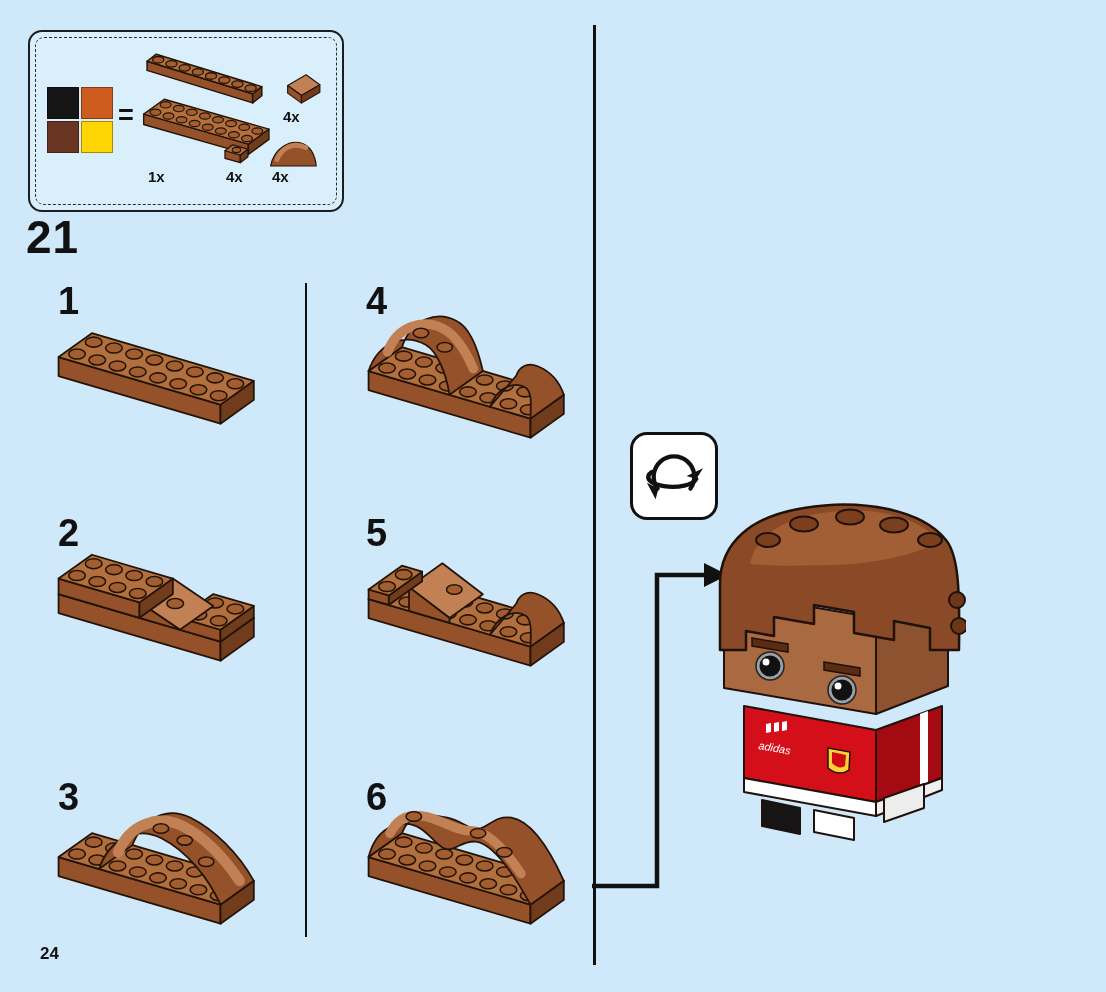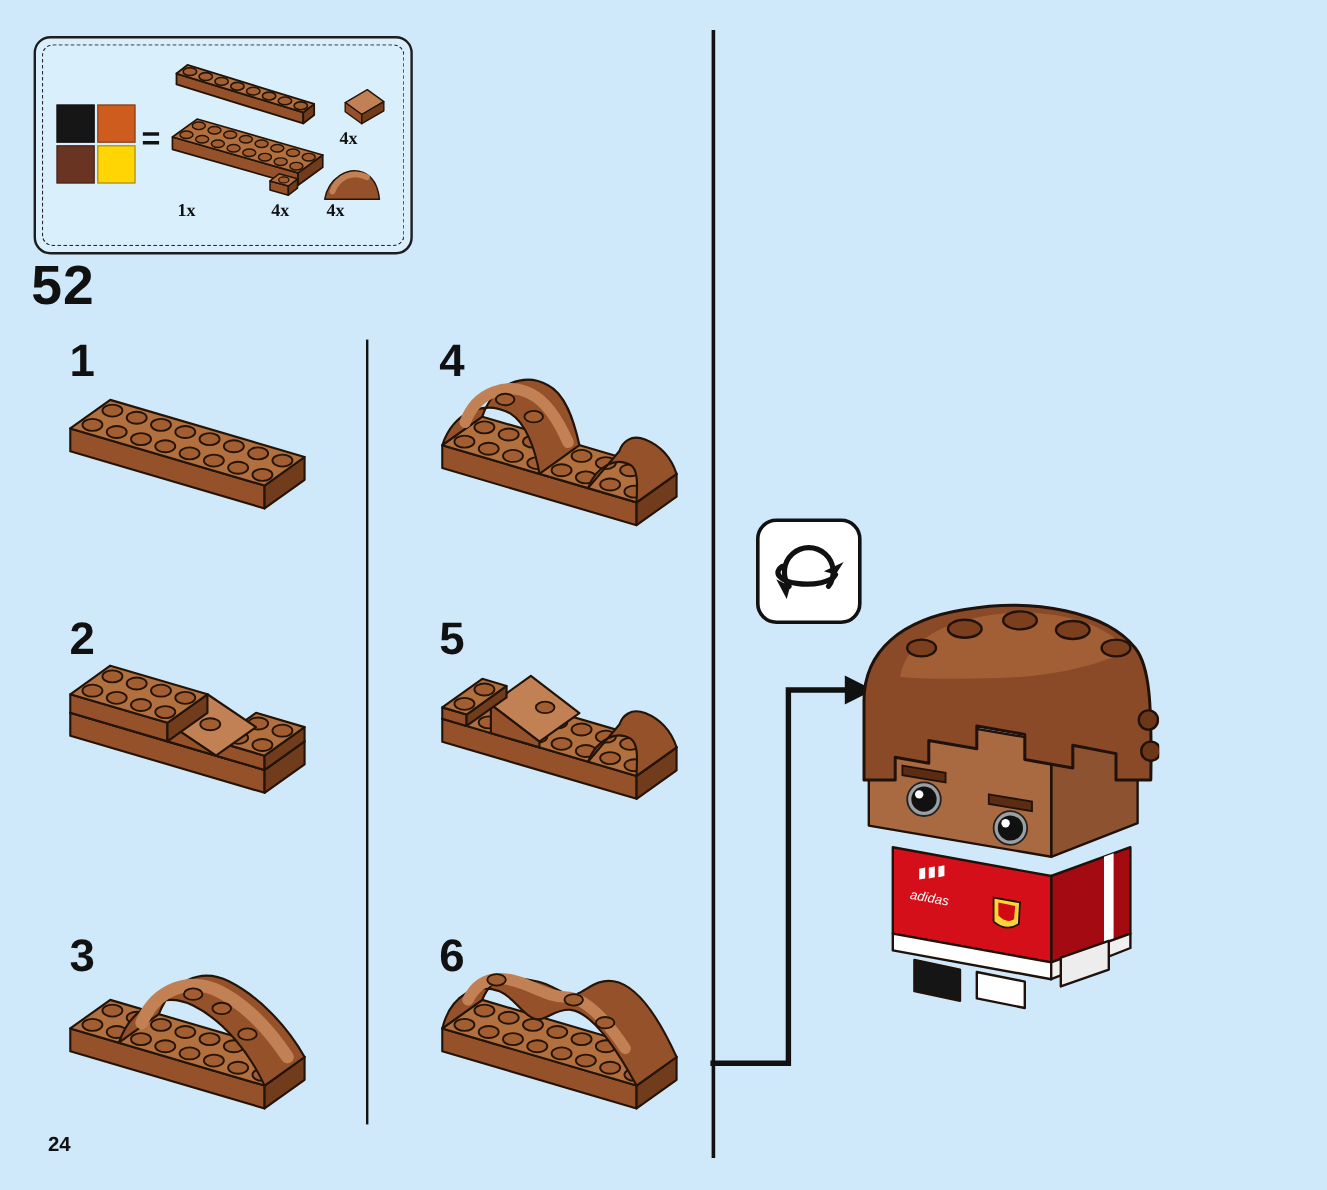--- a/index.html
+++ b/index.html
@@ -20,21 +20,21 @@
   
   .parts-box{
     left:28px;top:30px;width:312px;height:178px;
     background:#daeffc;border:2px solid #1d1d1d;border-radius:14px;
   }
   .parts-box .dashed{
     position:absolute;left:5px;top:5px;right:5px;bottom:5px;
     border:1.6px dashed #2a2a2a;border-radius:9px;
   }
   .swatch{position:absolute;width:30px;height:30px;border:1px solid rgba(0,0,0,.35);}
-  .count-lbl{position:absolute;font-size:15px;font-weight:bold;font-family:Liberation Serif, serif;}
+  .count-lbl{position:absolute;font-size:15px;font-weight:bold;}
   .equals{position:absolute;font-size:27px;font-weight:bold;}
   
   .big-step{left:26px;top:210px;font-size:46px;font-weight:bold;letter-spacing:1px;}
   .sub-num{font-size:38px;font-weight:bold;}
   .page-num{left:40px;top:944px;font-size:17px;font-weight:bold;}
   
   .vline{background:#111;}
   .rotate-box{
     left:630px;top:432px;width:88px;height:88px;background:#fff;
     border:3px solid #111;border-radius:17px;box-sizing:border-box;
@@ -133,21 +133,21 @@
   </svg>
   <div class="count-lbl" style="left:196px;top:136px;">4x</div>
 
   <svg class="abs" style="left:236px;top:102px;" width="54" height="40" viewBox="0 0 64 50">
     <path class="pf" d="M4,40 C8,18 28,6 44,12 C56,17 60,30 61,40 Z"></path>
     <path class="hlb" style="stroke-width:6" d="M12,32 C18,16 34,10 48,17"></path>
   </svg>
   <div class="count-lbl" style="left:242px;top:136px;">4x</div>
 </div>
 
-<div class="abs big-step">52</div>
+<div class="abs big-step">21</div>
 
 <div class="abs sub-num" style="left:58px;top:280px;">1</div>
 <div class="abs sub-num" style="left:58px;top:512px;">2</div>
 <div class="abs sub-num" style="left:58px;top:776px;">3</div>
 <div class="abs sub-num" style="left:366px;top:280px;">4</div>
 <div class="abs sub-num" style="left:366px;top:512px;">5</div>
 <div class="abs sub-num" style="left:366px;top:776px;">6</div>
 
 <svg class="abs" style="left:30px;top:258px;" width="250" height="179" viewBox="0 0 210 150">
   <g transform="translate(12,45)">

